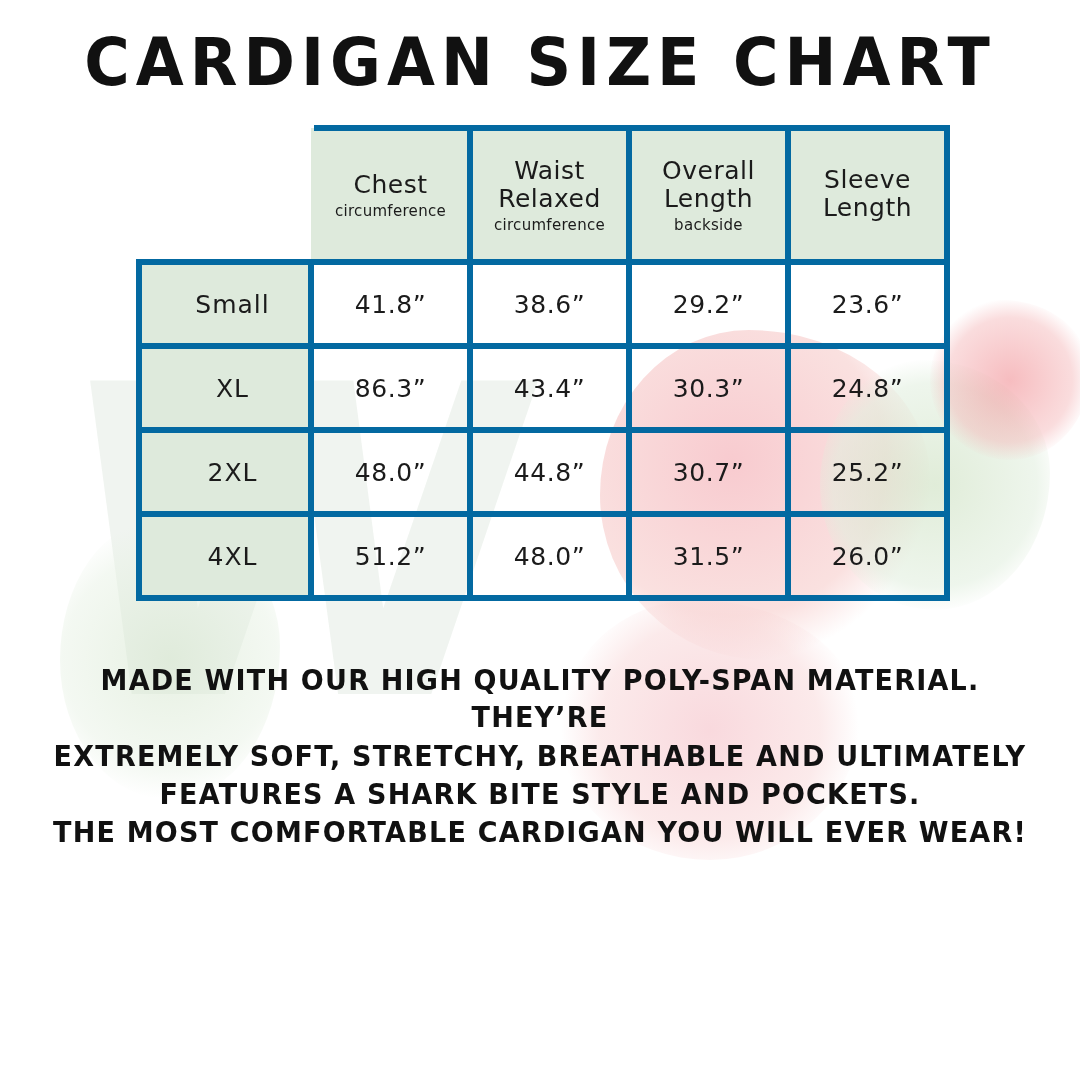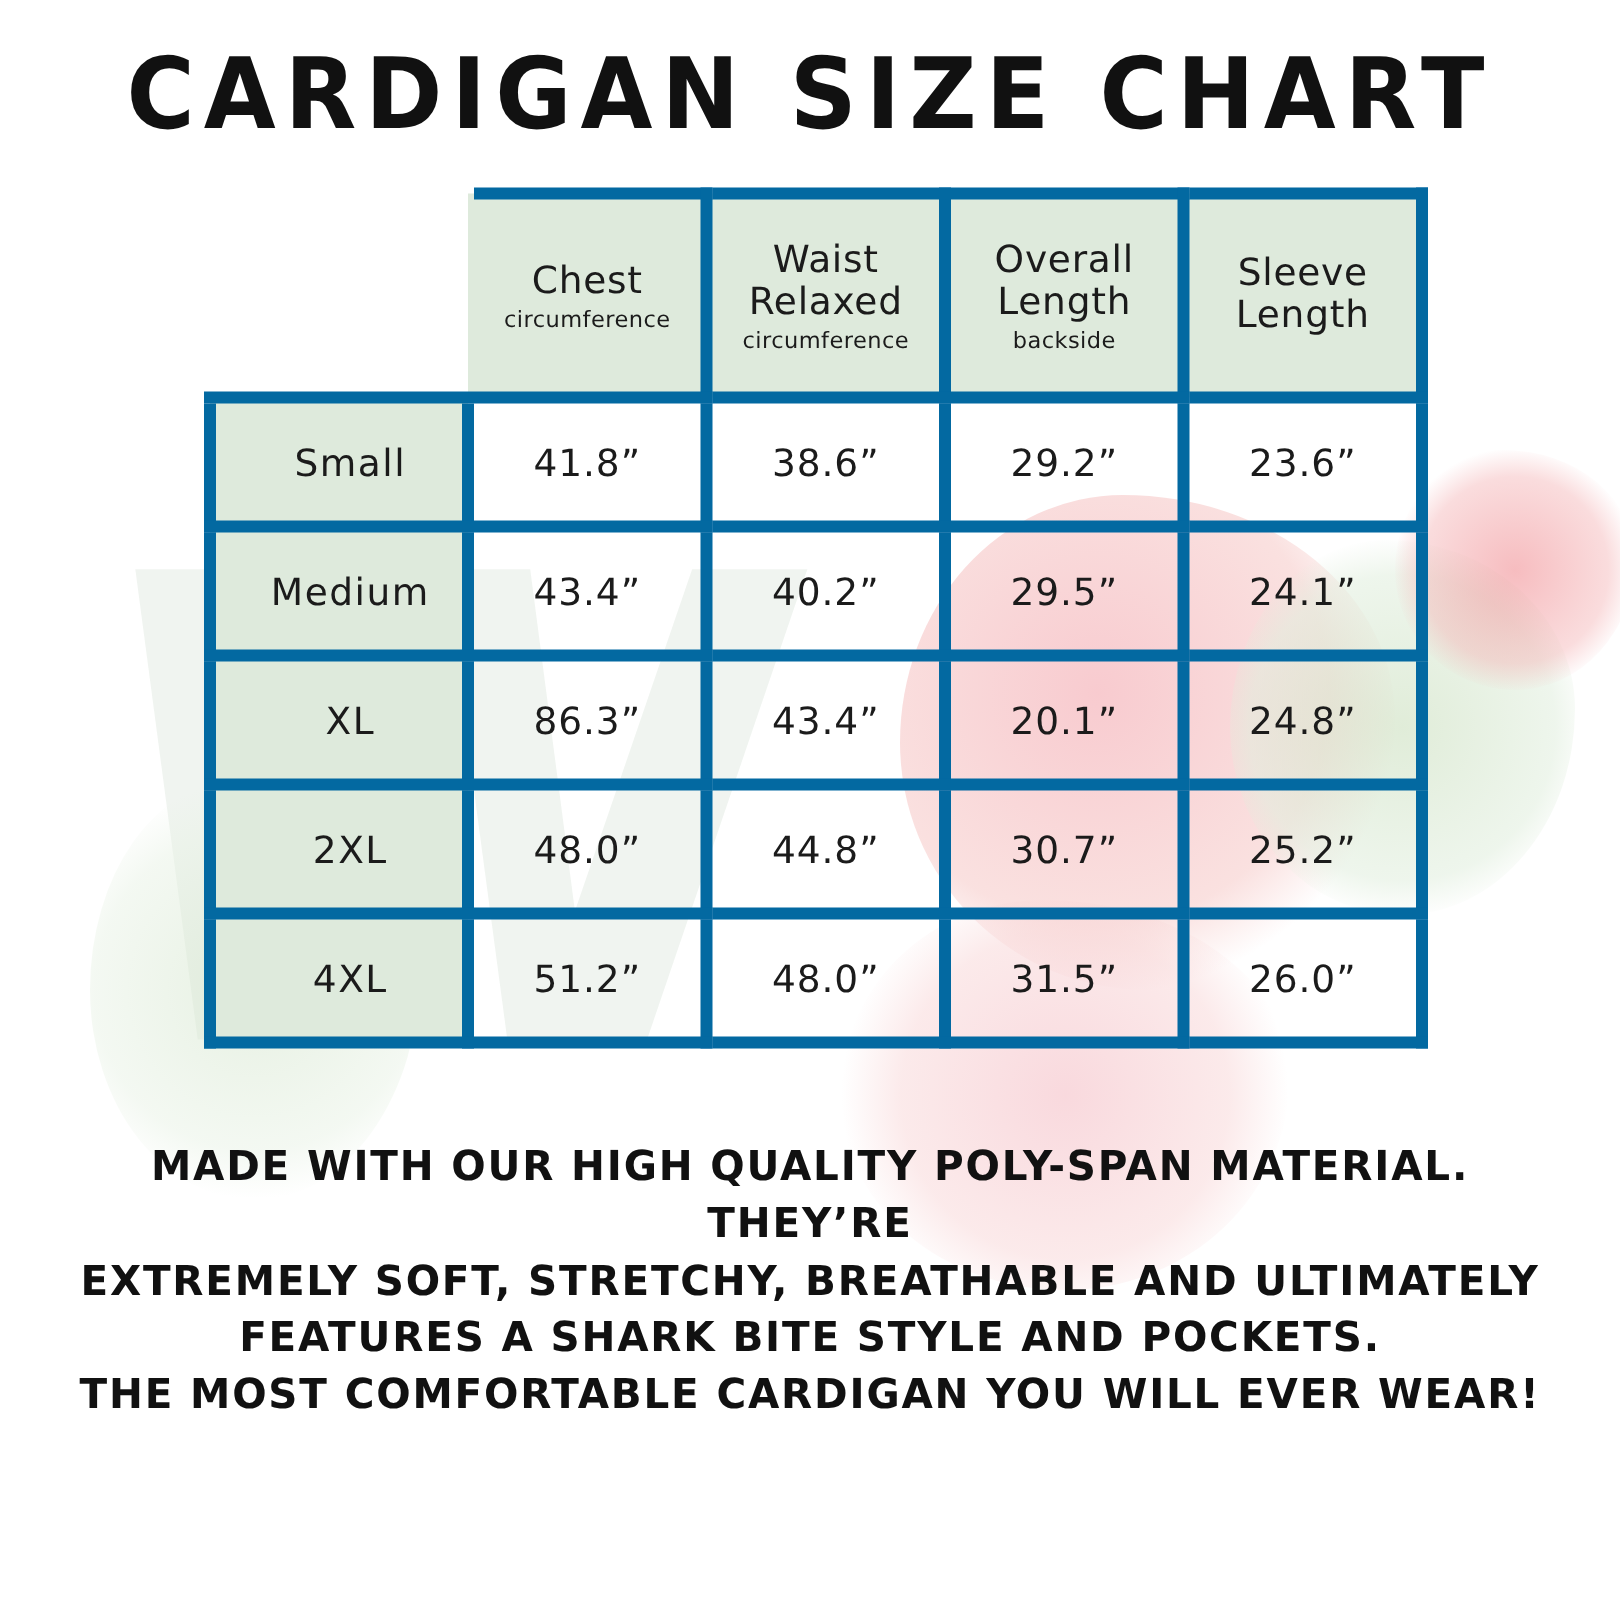--- a/index.html
+++ b/index.html
@@ -87,21 +87,21 @@
     z-index: 2;
     width: 808px;
     margin: 26px auto 0 auto;
   }
   table.size-chart {
     width: 100%;
     border-collapse: collapse;
     table-layout: fixed;
   }
   table.size-chart td, table.size-chart th {
-    border: 8px solid #0369a1;
+    border: 6px solid #0369a1;
     text-align: center;
     vertical-align: middle;
     color: #1b1b1b;
     font-weight: 400;
   }
   
   thead th {
     height: 116px;
     background: #deeadc;
     padding: 6px 4px;
@@ -210,31 +210,24 @@
     </thead>
     <tbody>
       <tr>
         <td class="size-label">Small</td>
         <td class="val">41.8”</td>
         <td class="val">38.6”</td>
         <td class="val">29.2”</td>
         <td class="val">23.6”</td>
       </tr>
       <tr>
-        <td class="size-label">Medium</td>
-        <td class="val">43.4”</td>
-        <td class="val">40.2”</td>
-        <td class="val">29.5”</td>
-        <td class="val">24.1”</td>
-      </tr>
-      <tr>
         <td class="size-label">XL</td>
         <td class="val">86.3”</td>
         <td class="val">43.4”</td>
-        <td class="val">20.1”</td>
+        <td class="val">30.3”</td>
         <td class="val">24.8”</td>
       </tr>
       <tr>
         <td class="size-label">2XL</td>
         <td class="val">48.0”</td>
         <td class="val">44.8”</td>
         <td class="val">30.7”</td>
         <td class="val">25.2”</td>
       </tr>
       <tr>

